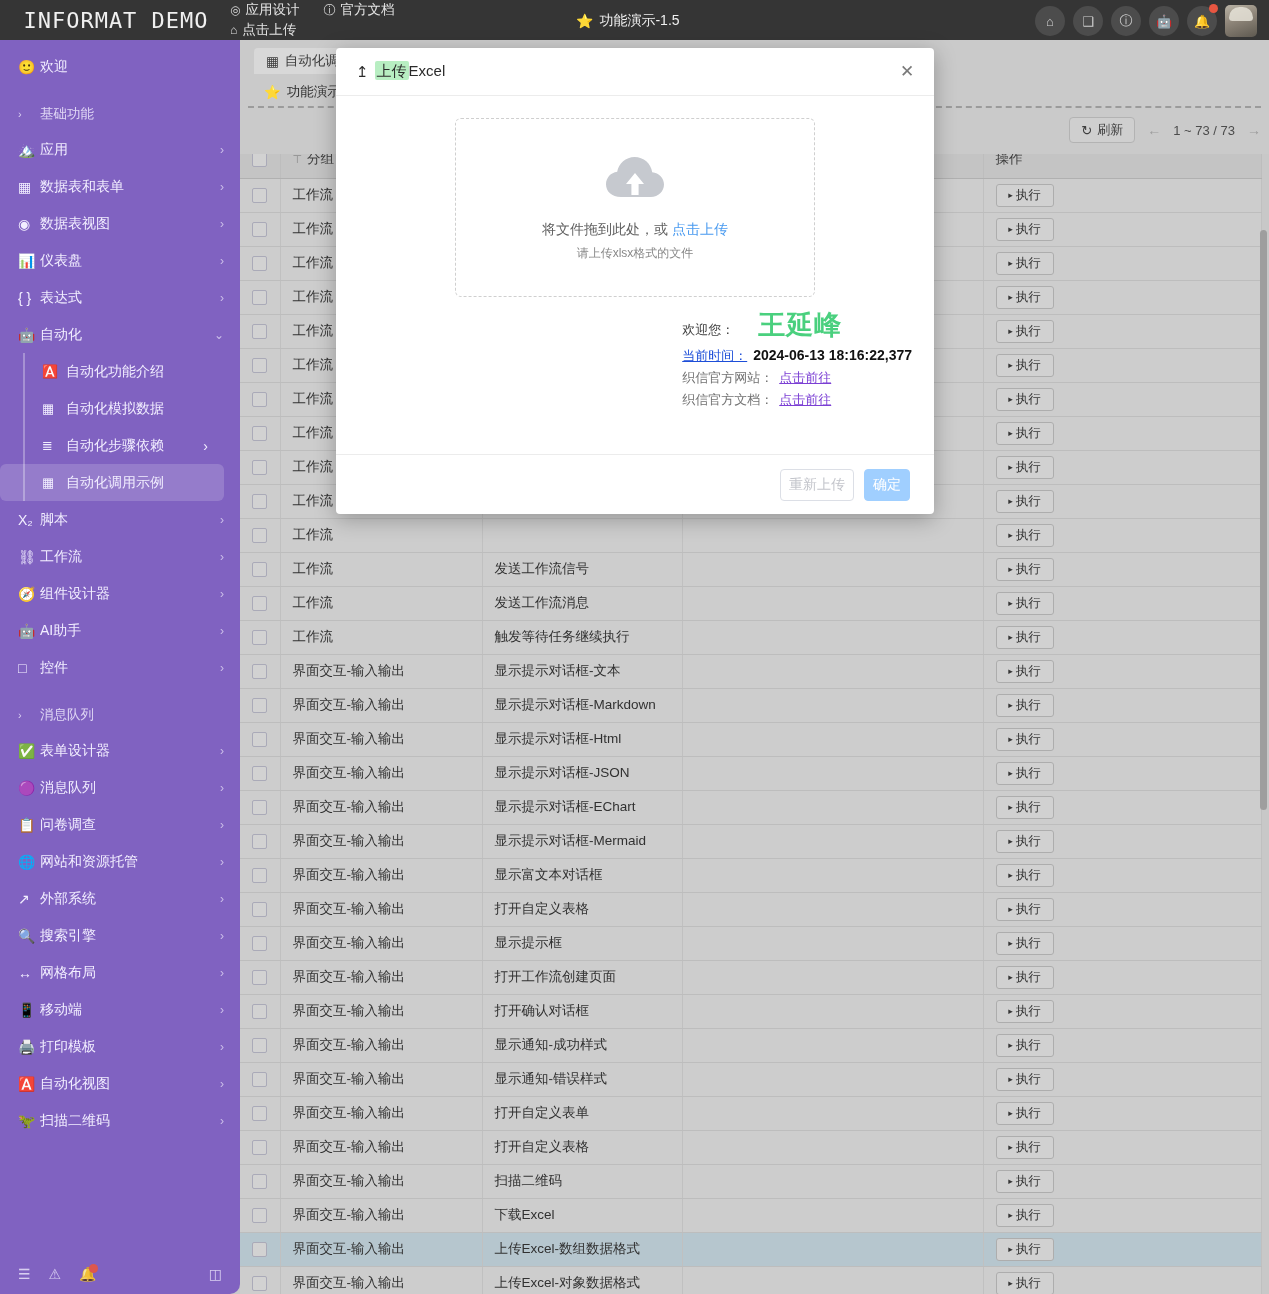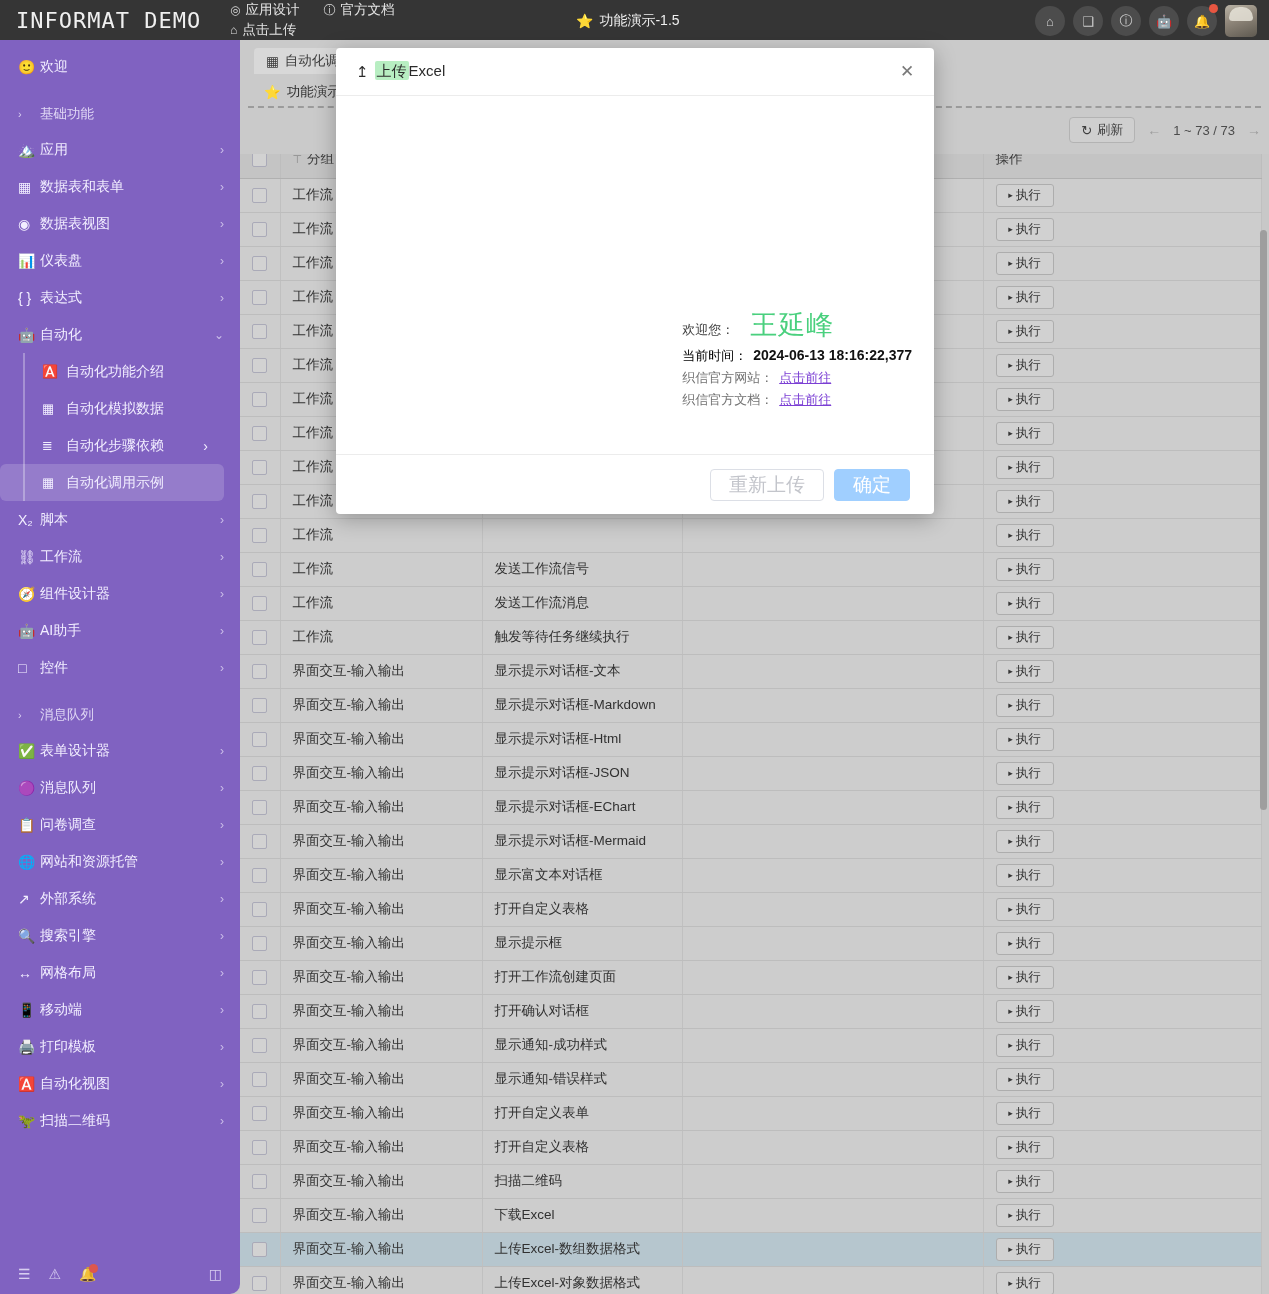--- a/index.html
+++ b/index.html
@@ -13,21 +13,21 @@
 
   
   #topbar {
     position: absolute; top: 0; left: 0; width: 1269px; height: 40px;
     background: #333333; color: #e8e8e8; display: flex; align-items: center;
   }
   #brand {
     margin-left: 16px; width: 200px;
     font-family: "DejaVu Sans Mono", monospace;
     font-size: 22px; letter-spacing: 1px; color: #f0f0f0;
-    font-weight: 400; white-space: nowrap;
+    font-weight: 400; white-space: nowrap; text-align: center;
   }
   #topnav { display: flex; flex-direction: column; margin-left: 14px; gap: 2px; }
   .topnav-row { display: flex; gap: 24px; }
   .topnav-link {
     font-size: 13.5px; color: #e4e4e4; display: flex; align-items: center; gap: 5px;
     white-space: nowrap; cursor: pointer;
   }
   .topnav-ico { font-size: 12px; opacity: .92; }
   #doc-title {
     position: absolute; left: 576px; top: 12px;
@@ -211,36 +211,36 @@
   #dz-main .lnk { color: #4a9bf0; cursor: pointer; }
   #dz-sub { font-size: 12px; color: #888; margin-top: 6px; }
 
   #welcome-block {
     position: absolute; right: 22px; top: 216px; text-align: right;
     line-height: 1.0;
   }
   .wrow { display: flex; justify-content: flex-start; align-items: baseline; }
   #wrow-1 { margin-bottom: 6px; }
   .wlabel { font-size: 13px; color: #444; }
-  #wname { font-size: 27px; color: #4ad07e; font-weight: 400; margin-left: 16px; letter-spacing: 1px; }
-  #wtime-label { font-size: 13px; color: #000000; }
+  #wname { font-size: 27px; color: #4ad07e; font-weight: 700; margin-left: 24px; letter-spacing: 1px; }
+  #wtime-label { font-size: 13px; color: #1d4ed8; text-decoration: underline; }
   #wtime-value { font-size: 14px; color: #111; font-weight: bold; margin-left: 6px; }
   .wlink-label { font-size: 13px; color: #737373; }
   .wlink {
     font-size: 13px; color: #7b3fd4; text-decoration: underline; margin-left: 6px; cursor: pointer;
   }
   .wrow-link { margin-top: 9px; }
 
   #modal-footer {
     height: 60px; border-top: 1px solid #ececec;
     display: flex; align-items: center; justify-content: flex-end; gap: 10px;
     padding: 0 24px;
   }
   .btn {
-    height: 32px; border-radius: 4px; font-size: 19px; padding: 0 18px;
+    height: 32px; border-radius: 4px; font-size: 14px; padding: 0 8px;
     display: inline-flex; align-items: center; justify-content: center; cursor: pointer;
   }
   #btn-reupload { background: #fff; border: 1px solid #dcdfe6; color: #c3c5cb; }
   #btn-confirm { background: #a0cfff; border: 1px solid #a0cfff; color: #ffffff; }
 </style>
 </head>
 <body>
 
 <div id="topbar">
   <div id="brand">INFORMAT DEMO</div>
@@ -844,20 +844,32 @@
 <div id="modal">
   <div id="modal-header">
     <div id="modal-title">
       <span>↥</span>
       <span><span class="hl">上传</span><span>Excel</span></span>
     </div>
     <div id="modal-close">✕</div>
   </div>
 
   <div id="modal-body">
+    <div id="dropzone">
+      <div id="cloud-icon">
+        <svg width="62" height="48" viewBox="0 0 62 48" aria-hidden="true">
+          <path d="M17 44 C7.6 44 2 38.2 2 31.2 C2 24.8 6.8 19.6 13.2 18.8 C14.6 10.4 21.8 4 30.6 4 C39.6 4 47 10.6 48.2 19.2 C55 19.8 60 25.2 60 31.6 C60 38.4 54.4 44 46.8 44 Z" fill="#c6c9cf"></path>
+          <path d="M31 20 L40 31 L34.6 31 L34.6 42 L27.4 42 L27.4 31 L22 31 Z" fill="#ffffff"></path>
+        </svg>
+      </div>
+      <div id="dz-main">
+        <span>将文件拖到此处，或 </span><span class="lnk">点击上传</span>
+      </div>
+      <div id="dz-sub">请上传xlsx格式的文件</div>
+    </div>
 
     <div id="welcome-block">
       <div class="wrow" id="wrow-1">
         <span class="wlabel">欢迎您：</span>
         <span id="wname">王延峰</span>
       </div>
       <div class="wrow wrow-link">
         <span id="wtime-label">当前时间：</span>
         <span id="wtime-value">2024-06-13 18:16:22,377</span>
       </div>

